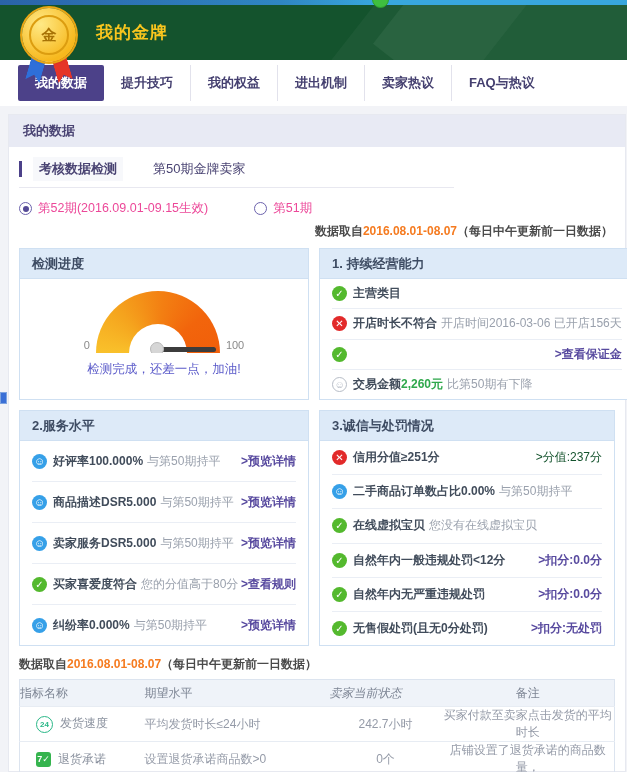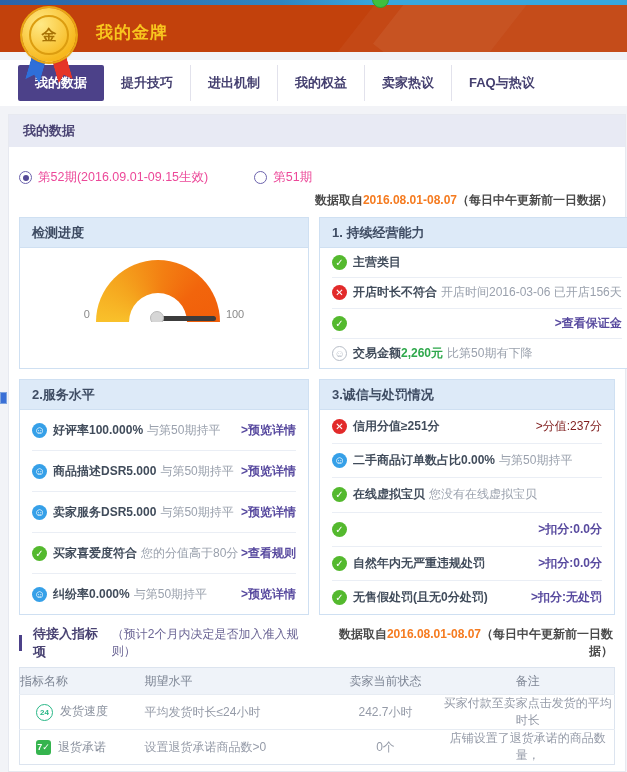--- a/index.html
+++ b/index.html
@@ -8,21 +8,21 @@
   .screen { position:relative; width:627px; height:772px; background:#f2f3f7; overflow:hidden; margin:0 auto; }
 
   
   .topstrip { position:absolute; left:0; top:0; width:627px; height:5px;
     background:linear-gradient(90deg,#2a63a8 0%,#2f86c2 45%,#38a7de 60%,#38a7de 100%); z-index:6; }
   .greendot { position:absolute; left:372px; top:-9px; width:17px; height:17px; border-radius:50%;
     background:#3fbf3f; border:1px solid #2ea02e; z-index:7; }
   .leftmark { position:absolute; left:0; top:392px; width:7px; height:12px; background:#3a6fd6; border:1px solid #7ea4e0; z-index:8; }
 
   
-  .banner { position:absolute; left:0; top:5px; width:627px; height:47px; background:#c2410c; overflow:hidden; }
+  .banner { position:absolute; left:0; top:5px; width:627px; height:55px; background:#14532d; overflow:hidden; }
   .banner .deco1 { position:absolute; right:-40px; top:-60px; width:260px; height:200px;
     background:rgba(255,255,255,0.06); transform:rotate(38deg); }
   .banner .deco2 { position:absolute; right:140px; top:-80px; width:120px; height:220px;
     background:rgba(255,255,255,0.04); transform:rotate(38deg); }
   .banner-title { position:absolute; left:96px; top:16px; color:#f8c51e; font-size:17px; font-weight:bold; letter-spacing:1px; }
 
   
   .medal { position:absolute; left:20px; top:8px; width:60px; height:78px; z-index:9; }
   .ribbon { position:absolute; top:36px; width:15px; height:38px; }
   .ribbon-l { left:10px; background:#2e6fd9; transform:rotate(16deg); clip-path:polygon(0 0,100% 0,100% 100%,50% 82%,0 100%); }
@@ -70,21 +70,21 @@
   .panel-h { height:30px; line-height:30px; flex:0 0 30px; background:#ddeaf8; border-bottom:1px solid #cfe0f2;
     padding-left:12px; font-size:13px; font-weight:bold; color:#3e4c63; }
   .panel-b { flex:1; display:flex; flex-direction:column; padding:0 12px; }
   .prow { flex:1; display:flex; align-items:center; justify-content:space-between; font-size:12px; }
   .prow + .prow { border-top:1px solid #eaeef5; }
   .prow-left { display:flex; align-items:center; min-width:0; }
   .plabel { font-weight:bold; color:#414c5b; white-space:nowrap; }
   .pdetail { color:#9aa1ad; margin-left:4px; white-space:nowrap; }
   .pvalue { color:#2fa84c; font-weight:bold; }
   .plink { color:#584a9f; font-weight:bold; white-space:nowrap; cursor:pointer; margin-left:8px; }
-  .pmuted { color:#7f1d1d; white-space:nowrap; margin-left:16px; }
+  .pmuted { color:#14532d; white-space:nowrap; margin-left:16px; }
 
   
   .ic { width:15px; height:15px; border-radius:50%; color:#fff; font-size:10px; line-height:15px; text-align:center;
     display:inline-block; margin-right:6px; flex:0 0 auto; font-weight:bold; }
   .ic-check { background:#54b92e; }
   .ic-cross { background:#e22a2a; }
   .ic-smile { background:#36a0e8; font-size:11px; }
   .ic-neutral { background:#fff; border:1px solid #b7bdc7; color:#b7bdc7; line-height:13px; font-size:10px; }
 
   
@@ -103,21 +103,21 @@
   .pending-left { display:flex; align-items:center; }
   .pending-title { font-size:13px; font-weight:bold; color:#4a4473; }
   .pending-note { font-size:12px; color:#6a6494; margin-left:2px; }
   .pending-row .datasrc { margin-top:0; }
 
   
   table.metrics { width:100%; border-collapse:collapse; margin-top:6px; border:1px solid #dce4ef; table-layout:fixed; }
   .metrics th { background:#eff3f9; height:27px; font-size:12px; font-weight:normal; color:#7d8594; text-align:left; }
   .metrics th:nth-child(1) { width:125px; }
   .metrics th:nth-child(2) { width:185px; }
-  .metrics th:nth-child(3) { width:112px; text-align:center; }
+  .metrics th:nth-child(3) { width:112px; text-align:left;font-style:italic; }
   .metrics th:nth-child(4) { text-align:center; }
   .metrics td { height:29px; font-size:12px; color:#959ba8; border-top:1px solid #e7ecf3; }
   .metrics td:nth-child(1) { padding-left:16px; color:#8a919e; }
   .metrics td:nth-child(3),.metrics td:nth-child(4) { text-align:center; }
   .tic { display:inline-block; vertical-align:middle; margin-right:7px; text-align:center; font-weight:bold; }
   .tic-24 { width:17px; height:17px; border-radius:50%; border:1px solid #29b787; color:#29b787; font-size:8px; line-height:15px; }
   .tic-7 { width:15px; height:15px; border-radius:3px; background:#35b44e; color:#fff; font-size:9px; line-height:15px; }
 </style>
 </head>
 <body>
@@ -137,30 +137,35 @@
     <div class="ribbon ribbon-l"></div>
     <div class="ribbon ribbon-r"></div>
     <div class="medal-circle">
       <div class="medal-inner">金</div>
     </div>
   </div>
 
   <div class="tabbar" id="navtabs">
       <div class="navtab active">我的数据</div>
       <div class="navtab">提升技巧</div>
+      <div class="navtab">我的权益</div>
       <div class="navtab">进出机制</div>
-      <div class="navtab">我的权益</div>
       <div class="navtab">卖家热议</div>
       <div class="navtab">FAQ与热议</div>
     </div>
 
   <div class="card">
     <div class="card-header">我的数据</div>
     <div class="card-body">
 
+      <div class="subtabs" id="subtabs">
+        <div class="subbar"></div>
+      <div class="subtab active">考核数据检测</div>
+          <div class="subtab">第50期金牌卖家</div>
+        </div>
 
       <div class="periods" id="periods">
           <label class="period">
             <span class="radio sel"></span>
             <span>第52期(2016.09.01-09.15生效)</span>
           </label>
           <label class="period">
             <span class="radio"></span>
             <span>第51期</span>
           </label>
@@ -177,20 +182,21 @@
             <div class="gauge-wrap">
               <span class="gauge-minmax">0</span>
               <div class="arc">
                 <div class="arc-fill"></div>
                 <div class="hole"></div>
                 <div class="needle"></div>
                 <div class="hub"></div>
               </div>
               <span class="gauge-minmax">100</span>
             </div>
+            <div class="gauge-caption">检测完成，还差一点，加油!</div>
           </div>
         </div>
         <div class="panel">
           <div class="panel-h">1. 持续经营能力</div>
           <div class="panel-b">
               <div class="prow">
                 <div class="prow-left">
                   <span class="ic ic-check">✓</span>
                   <span class="plabel">主营类目</span>
                 </div>
@@ -286,20 +292,21 @@
               <div class="prow">
                 <div class="prow-left">
                   <span class="ic ic-check">✓</span>
                   <span class="plabel">在线虚拟宝贝</span>
                   <span class="pdetail">您没有在线虚拟宝贝</span>
                 </div>
               </div>
               <div class="prow">
                 <div class="prow-left">
                   <span class="ic ic-check">✓</span>
+                  <span class="plabel">自然年内一般违规处罚&lt;12分</span>
                 </div>
                 <span class="plink">&gt;扣分:0.0分</span>
               </div>
               <div class="prow">
                 <div class="prow-left">
                   <span class="ic ic-check">✓</span>
                   <span class="plabel">自然年内无严重违规处罚</span>
                 </div>
                 <span class="plink">&gt;扣分:0.0分</span>
               </div>
@@ -308,25 +315,20 @@
                   <span class="ic ic-check">✓</span>
                   <span class="plabel">无售假处罚(且无0分处罚)</span>
                 </div>
                 <span class="plink">&gt;扣分:无处罚</span>
               </div>
             </div>
         </div>
       </div>
 
       <div class="pending-row">
-        <div class="pending-left">
-          <div class="subbar"></div>
-          <span class="pending-title">待接入指标项</span>
-          <span class="pending-note">（预计2个月内决定是否加入准入规则）</span>
-        </div>
         <div class="datasrc">
           <span>数据取自</span><span class="dt">2016.08.01-08.07</span><span>（每日中午更新前一日数据）</span>
         </div>
       </div>
 
       <table class="metrics">
         <thead>
             <tr id="thead-row">
               <th>指标名称</th>
               <th>期望水平</th>

